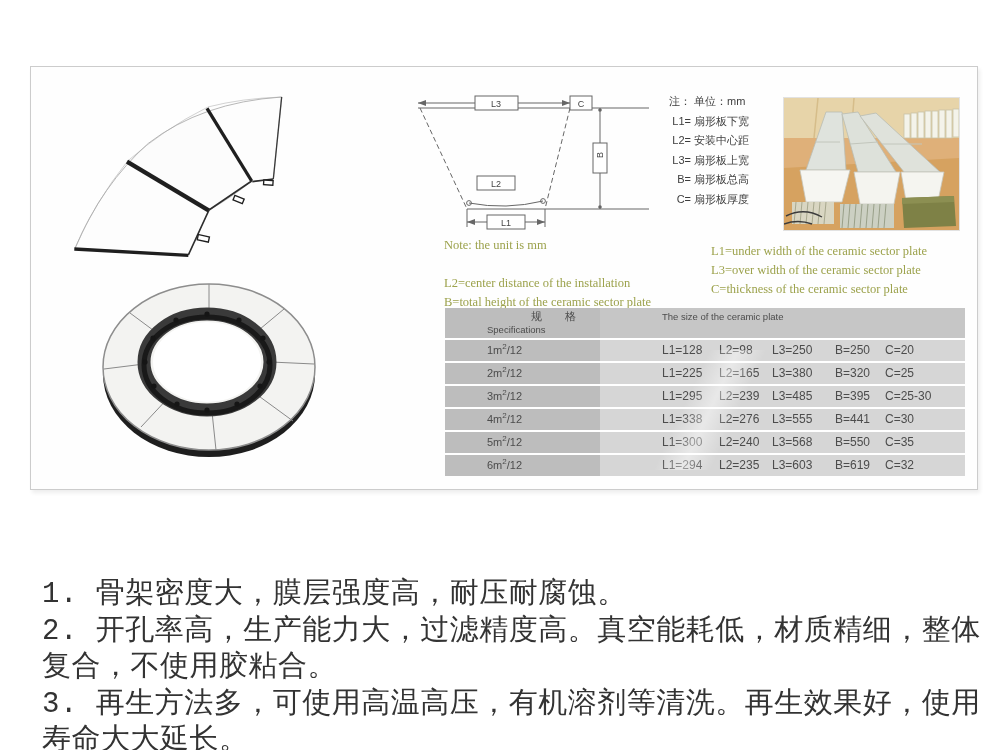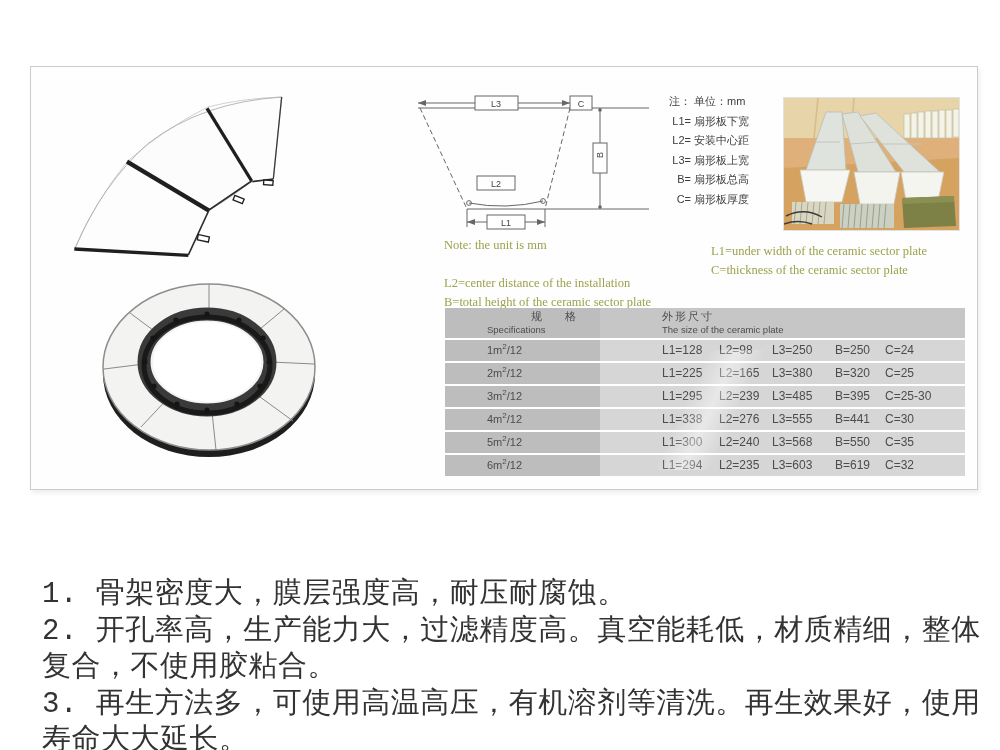--- a/index.html
+++ b/index.html
@@ -225,38 +225,38 @@
     <path d="M 2,118 q 18,-9 36,1 M 0,126 q 14,-5 28,0" stroke="#3c3c3c" stroke-width="1.4" fill="none"></path>
   </svg>
 
   <div class="abs notes notes-left">
     <div class="n1">Note: the unit is mm</div>
     <div>L2=center distance of the installation</div>
     <div>B=total height of the ceramic sector plate</div>
   </div>
   <div class="abs notes notes-right">
     <div>L1=under width of the ceramic sector plate</div>
+    <div>L3=over width of the ceramic sector plate</div>
     <div>C=thickness of the ceramic sector plate</div>
   </div>
 
   <div class="abs spec-table">
     <div class="t-row t-head">
       <div class="c1">
         <div class="cn">规　格</div>
         <div class="en">Specifications</div>
       </div>
       <div class="c2">
-        <div class="cn2">外形尺寸</div>
         <div class="en">The size of the ceramic plate</div>
       </div>
     </div>
 
     <div class="t-row t-data">
       <div class="c1"><span>1m</span><sup class="sq">2</sup><span>/12</span></div>
-      <div class="c2"><span class="dim d-l1">L1=128</span><span class="dim d-l2">L2=98</span><span class="dim d-l3">L3=250</span><span class="dim d-b">B=250</span><span class="dim">C=24</span></div>
+      <div class="c2"><span class="dim d-l1">L1=128</span><span class="dim d-l2">L2=98</span><span class="dim d-l3">L3=250</span><span class="dim d-b">B=250</span><span class="dim">C=20</span></div>
     </div>
     <div class="t-row t-data">
       <div class="c1"><span>2m</span><sup class="sq">2</sup><span>/12</span></div>
       <div class="c2"><span class="dim d-l1">L1=225</span><span class="dim d-l2">L2=165</span><span class="dim d-l3">L3=380</span><span class="dim d-b">B=320</span><span class="dim">C=25</span></div>
     </div>
     <div class="t-row t-data">
       <div class="c1"><span>3m</span><sup class="sq">2</sup><span>/12</span></div>
       <div class="c2"><span class="dim d-l1">L1=295</span><span class="dim d-l2">L2=239</span><span class="dim d-l3">L3=485</span><span class="dim d-b">B=395</span><span class="dim">C=25-30</span></div>
     </div>
     <div class="t-row t-data">

